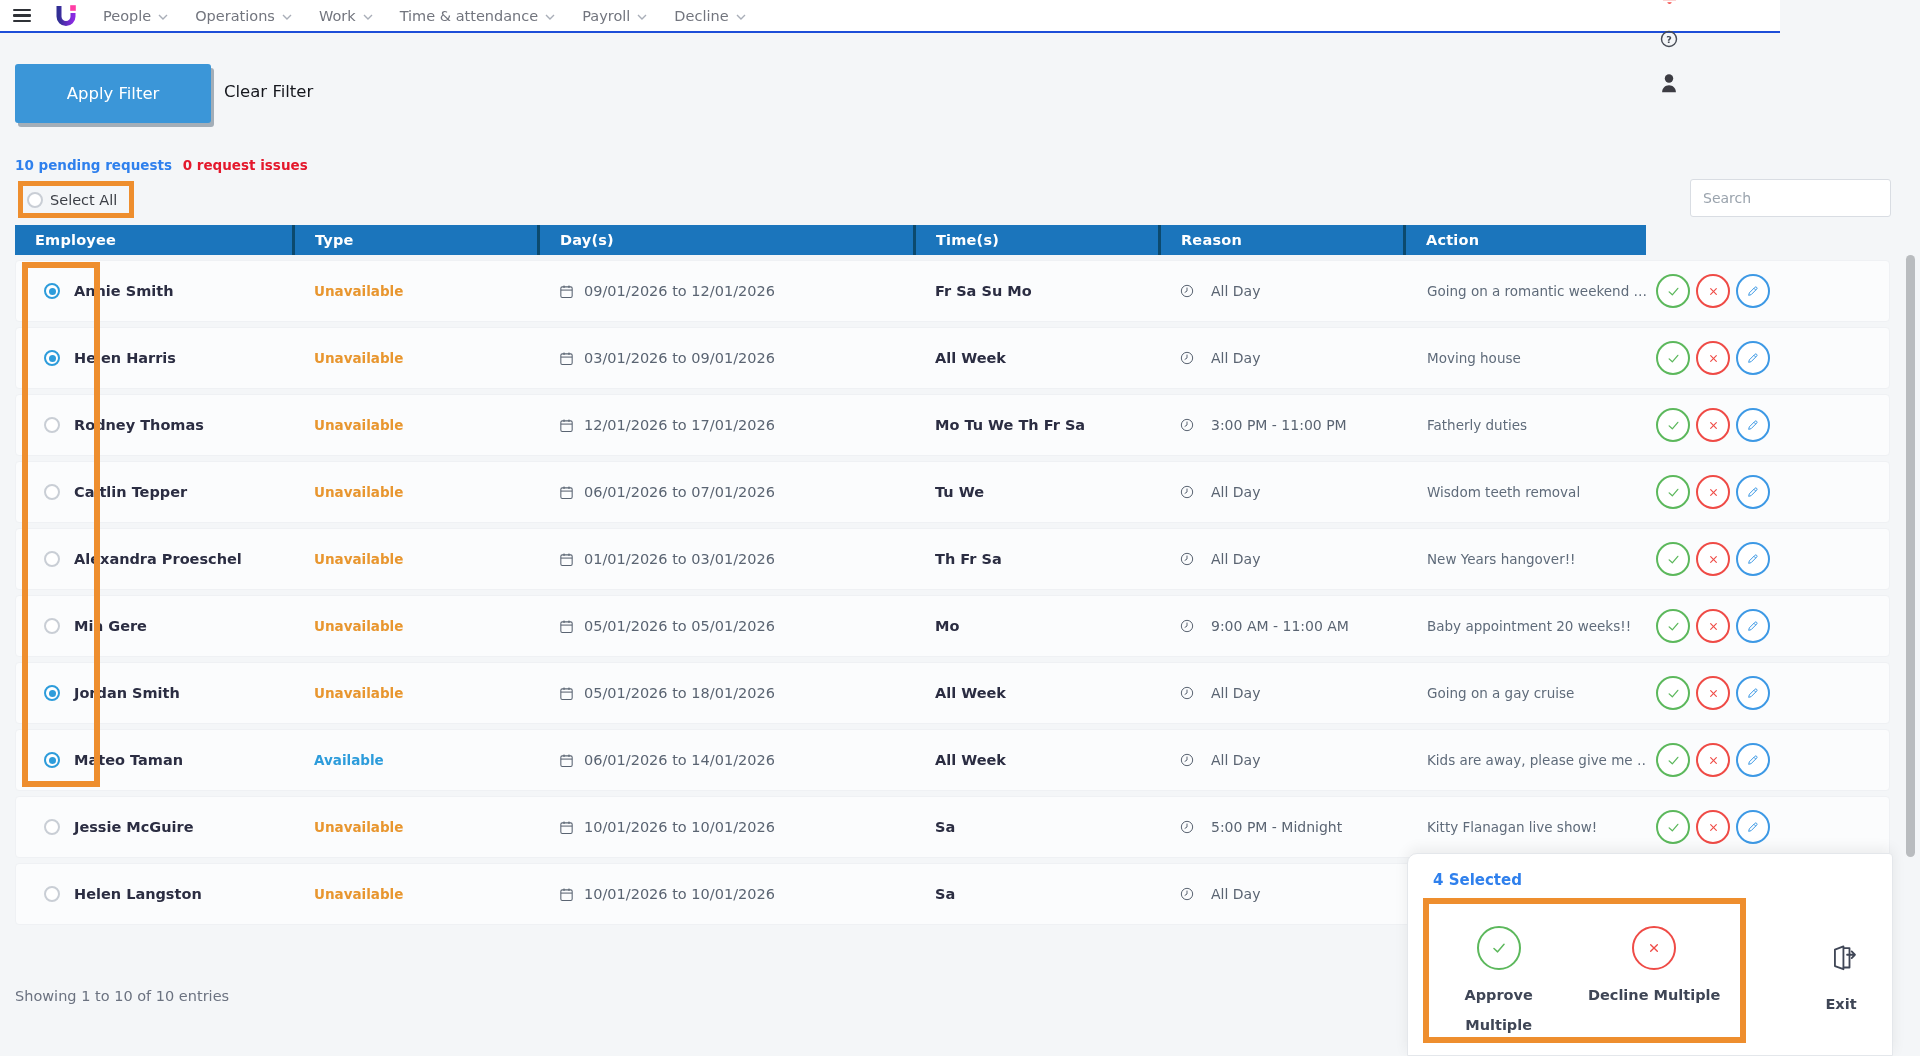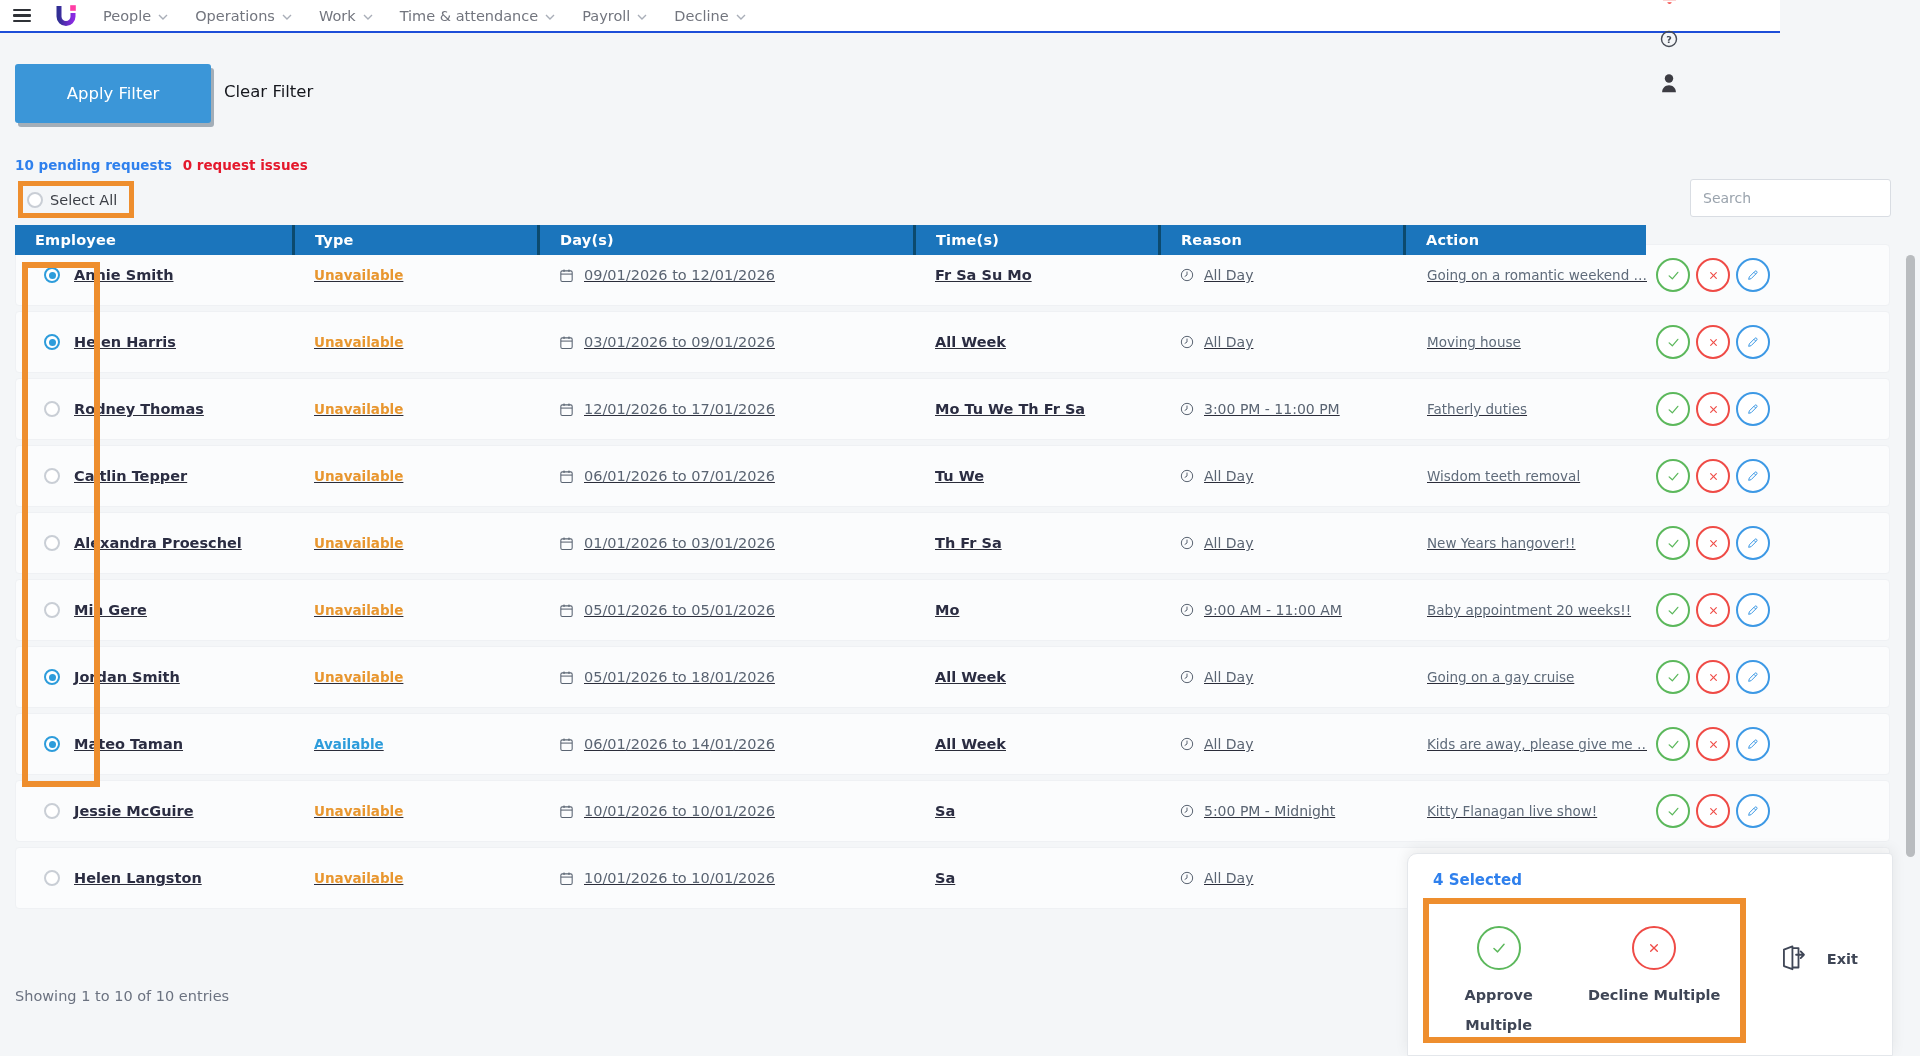--- a/index.html
+++ b/index.html
@@ -64,34 +64,34 @@
 
   
   .tgrid{ display:grid; grid-template-columns:280px 245px 376px 245px 245px 240px 1fr; }
   .thead{ position:absolute; left:15px; top:225px; width:1875px; height:30px; z-index:2;}
   .thead .hcell{
     background:#1b75bc; color:#fff; font-size:14.5px; font-weight:bold;
     display:flex; align-items:center; padding-left:20px; border-right:3px solid #0c4a6e;
     letter-spacing:.2px; white-space:nowrap;
   }
   .thead .hcell:last-child{ border-right:none;}
-  .tbody{ position:absolute; left:15px; top:244px; width:1875px; z-index:1;text-decoration:underline;}
+  .tbody{ position:absolute; left:15px; top:260px; width:1875px; z-index:1;}
   .trow{
     height:62px; margin-bottom:5px; background:#fbfcfd; border:1px solid #eff1f4;
     border-radius:4px; align-items:center;
   }
   .cell{ display:flex; align-items:center; overflow:hidden; white-space:nowrap;}
   .c-emp{ padding-left:28px; gap:14px;}
   .emp-name{ font-size:14.5px; font-weight:bold; color:#2b2d42;}
   .c-type{ padding-left:18px;}
   .type{ font-size:13.5px; font-weight:600; color:#e8962f;}
   .type.avail{ color:#2d9cdb;}
   .c-date{ padding-left:17px; gap:9px; color:#5a6472; font-size:14.5px;}
   .c-day{ padding-left:18px; font-size:14.5px; font-weight:bold; color:#2b2d42;}
-  .c-time{ padding-left:17px; gap:9px; color:#5a6472; font-size:14px;}
+  .c-time{ padding-left:17px; gap:16px; color:#5a6472; font-size:14px;}
   .c-reason{ padding-left:20px; font-size:13.5px; color:#5f6b7a;}
   .c-action{ padding-left:9px; gap:6px;}
   .act{
     width:34px; height:34px; border-radius:50%; border:2px solid; background:#fff;
     display:flex; align-items:center; justify-content:center; cursor:pointer; flex:none;
   }
   .act.approve{ border-color:#5cb85c;}
   .act.decline{ border-color:#ef4b46;}
   .act.edit{ border-color:#3d99e5;}
 
@@ -115,21 +115,21 @@
     border:6px solid #ee8e2e; display:flex; align-items:flex-start; justify-content:space-around;
     padding-top:22px;
   }
   .bulk-btn{ display:flex; flex-direction:column; align-items:center; gap:10px; cursor:pointer;}
   .bulk-circle{ width:44px; height:44px; border-radius:50%; border:2px solid; background:#fff;
     display:flex; align-items:center; justify-content:center;}
   .bulk-circle.green{ border-color:#5cb85c;}
   .bulk-circle.red{ border-color:#ef4b46;}
   .bulk-label{ font-size:14.5px; font-weight:bold; color:#3f4656; text-align:center; line-height:2.1;}
   .bulk-label.wrap{ width:100px;}
-  .exit-btn{ position:absolute; right:34px; top:88px; display:flex; flex-direction:row;
+  .exit-btn{ position:absolute; right:34px; top:88px; display:flex; flex-direction:column;
     align-items:center; gap:20px; cursor:pointer;}
   .exit-label{ font-size:14.5px; font-weight:bold; color:#3f4656;}
 
   
   .scroll-thumb{
     position:absolute; left:1906px; top:255px; width:9px; height:602px;
     background:#b9bcbf; border-radius:5px; z-index:40; cursor:pointer;
   }
 </style>
 </head>

